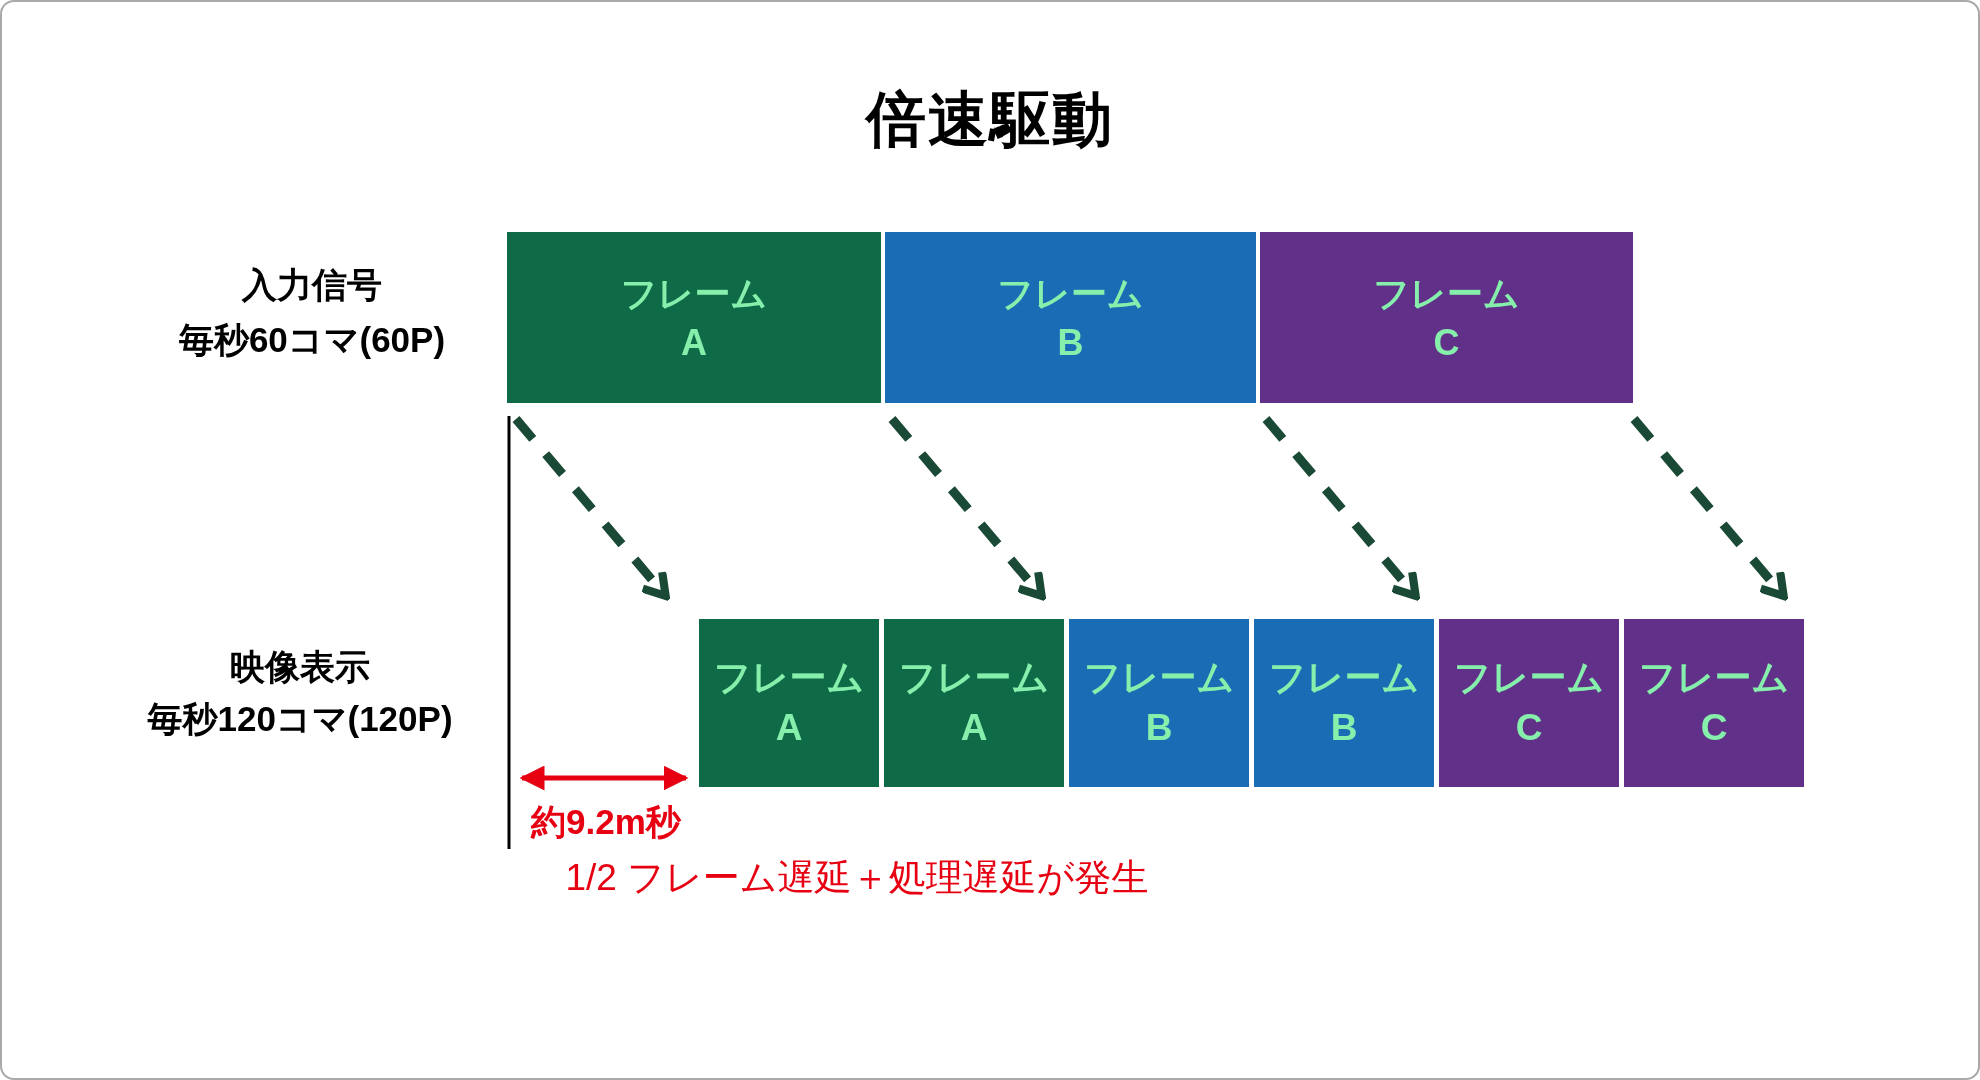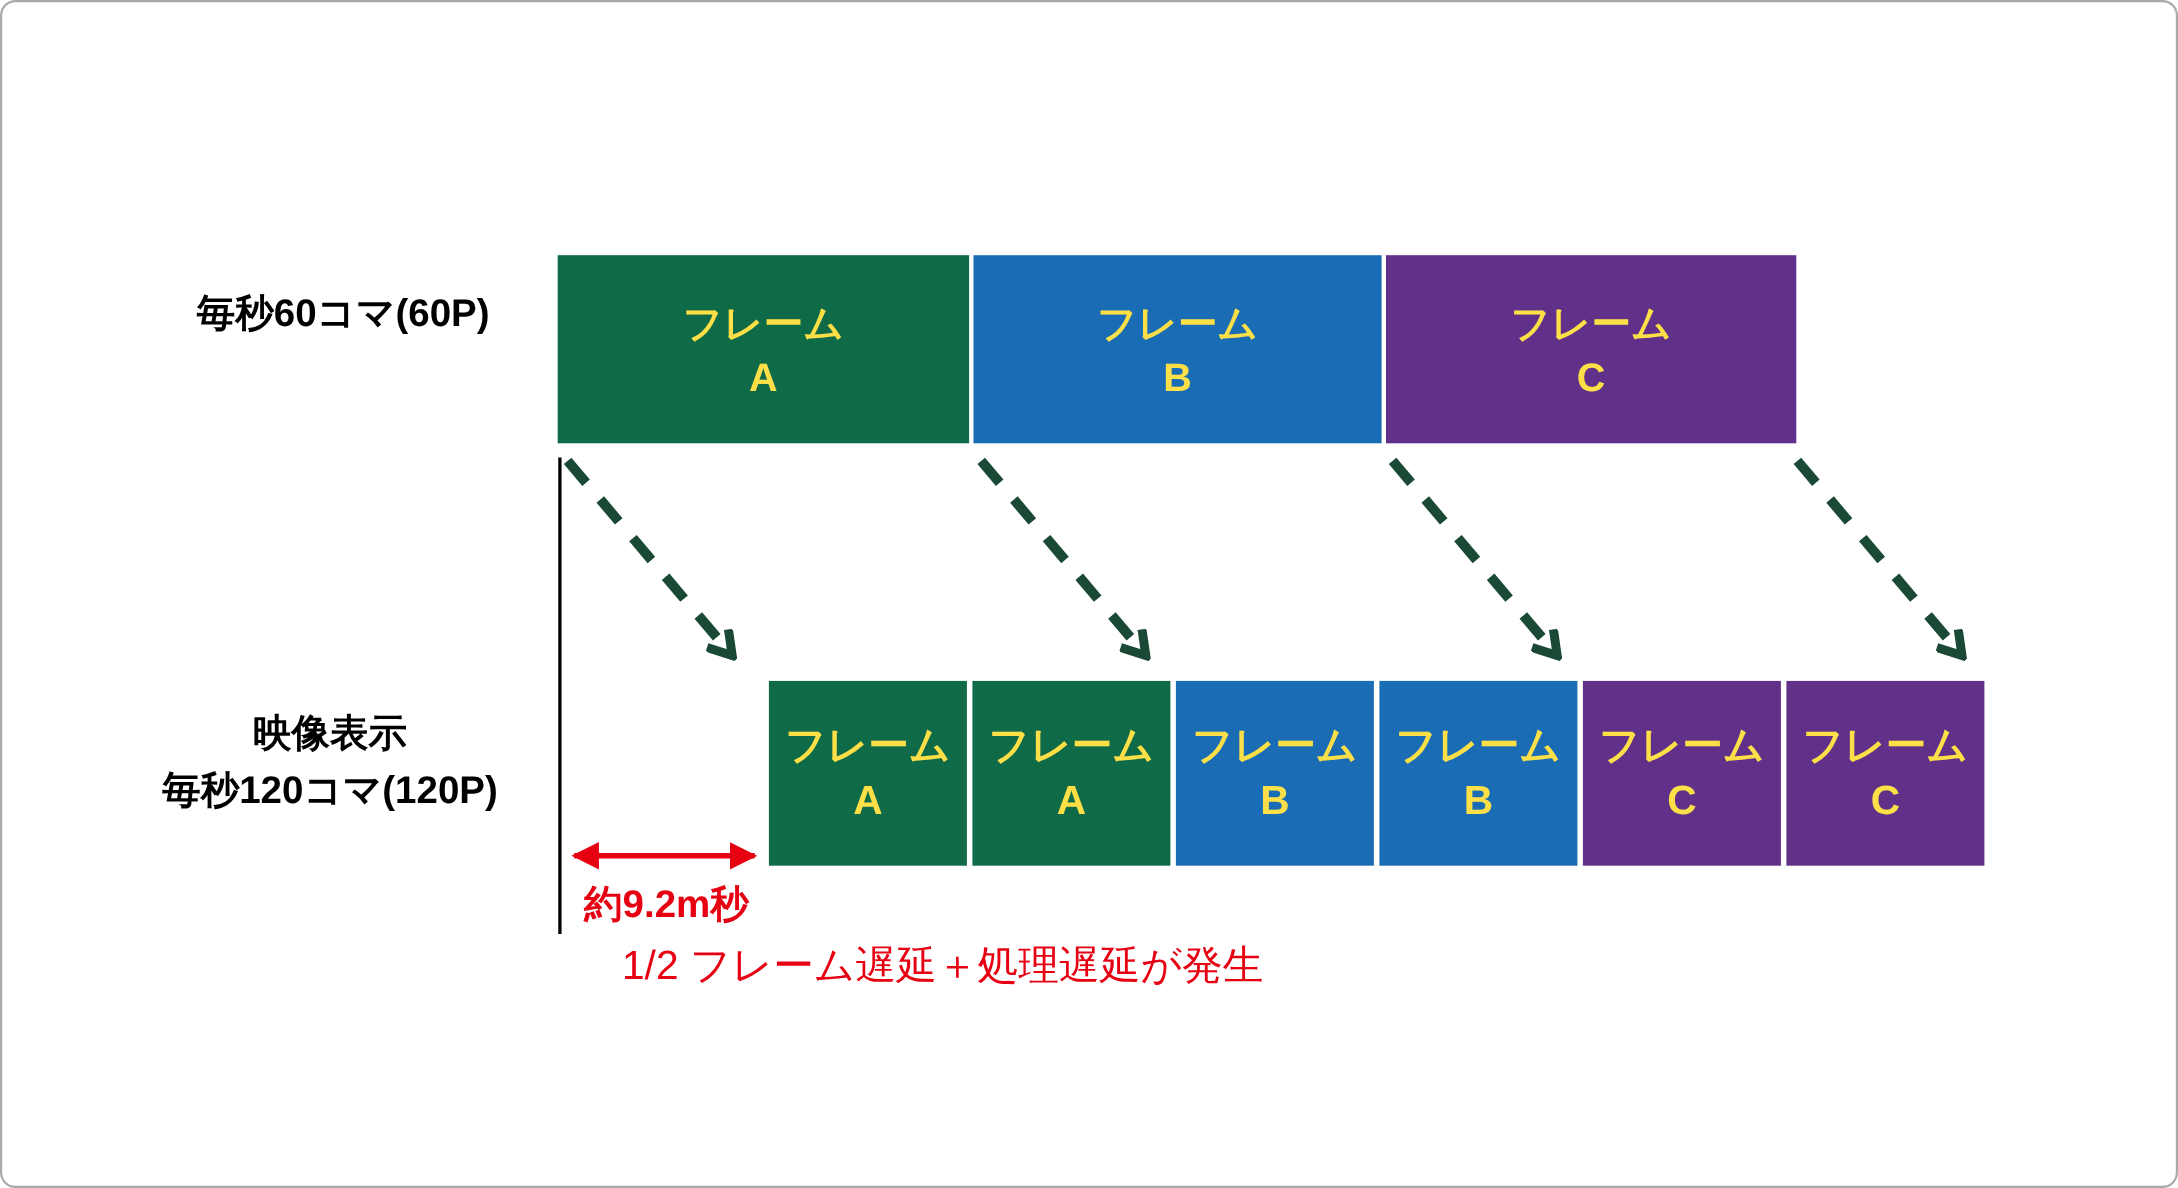--- a/index.html
+++ b/index.html
@@ -34,21 +34,21 @@
     line-height: 55px;
   }
   .row-label.input { left: 100px; top: 255px; }
   .row-label.output { left: 88px; top: 639px; line-height: 52px; }
   .frame {
     position: absolute;
     display: flex;
     flex-direction: column;
     align-items: center;
     justify-content: center;
-    color: #fde047;
+    color: #86efac;
     font-weight: 700;
     text-align: center;
   }
   .frame.top { top: 230px; height: 171px; font-size: 36px; line-height: 49px; }
   .frame.bottom { top: 617px; height: 168px; width: 180px; font-size: 37px; line-height: 50px; }
   svg.overlay {
     position: absolute;
     left: 0; top: 0;
     width: 1980px;
     height: 1080px;
@@ -81,22 +81,24 @@
     font-size: 41px;
     font-weight: 700;
     color: #000000;
   }
 </style>
 </head>
 <body>
 
 <div class="canvas">
 
+  <div class="title">倍速駆動</div>
 
   <div class="row-label input">
+    <div>入力信号</div>
     <div>毎秒60コマ(60P)</div>
   </div>
 
   <div class="row-label output">
     <div>映像表示</div>
     <div>毎秒120コマ(120P)</div>
   </div>
 
   <div class="frame top" style="left: 505px; width: 374px; background-color: rgb(15, 106, 71);">
     <span>フレーム</span>

